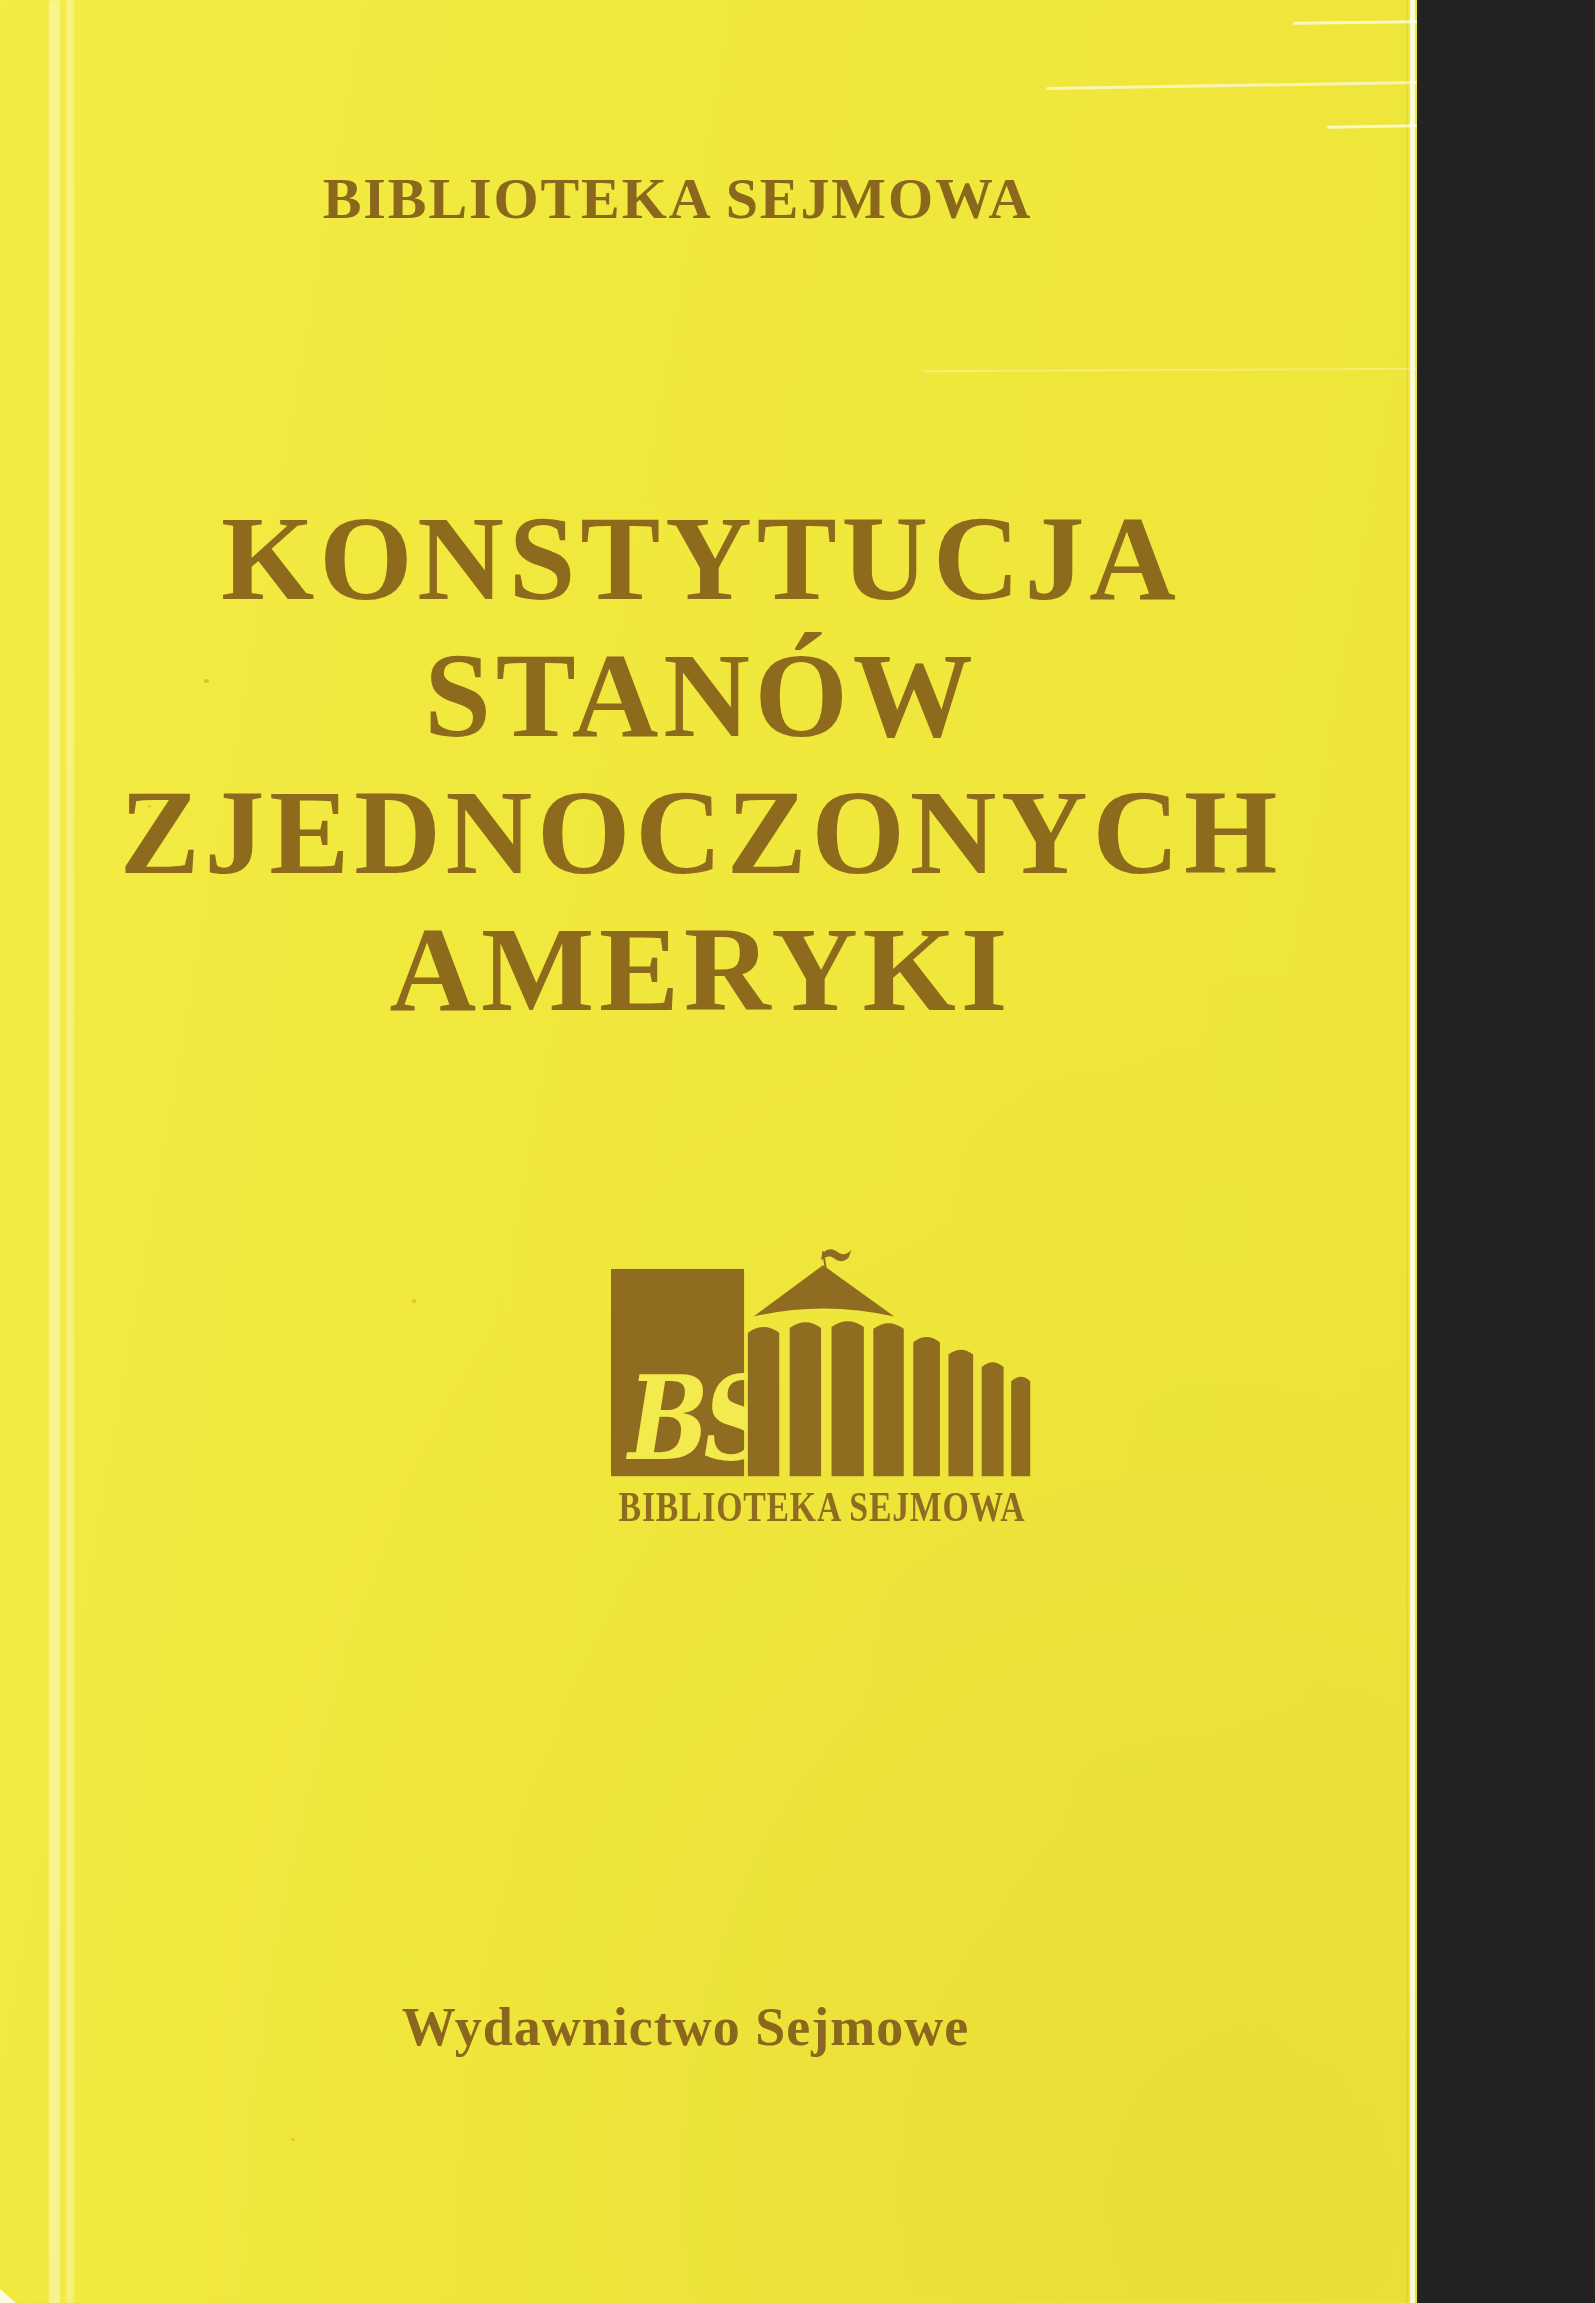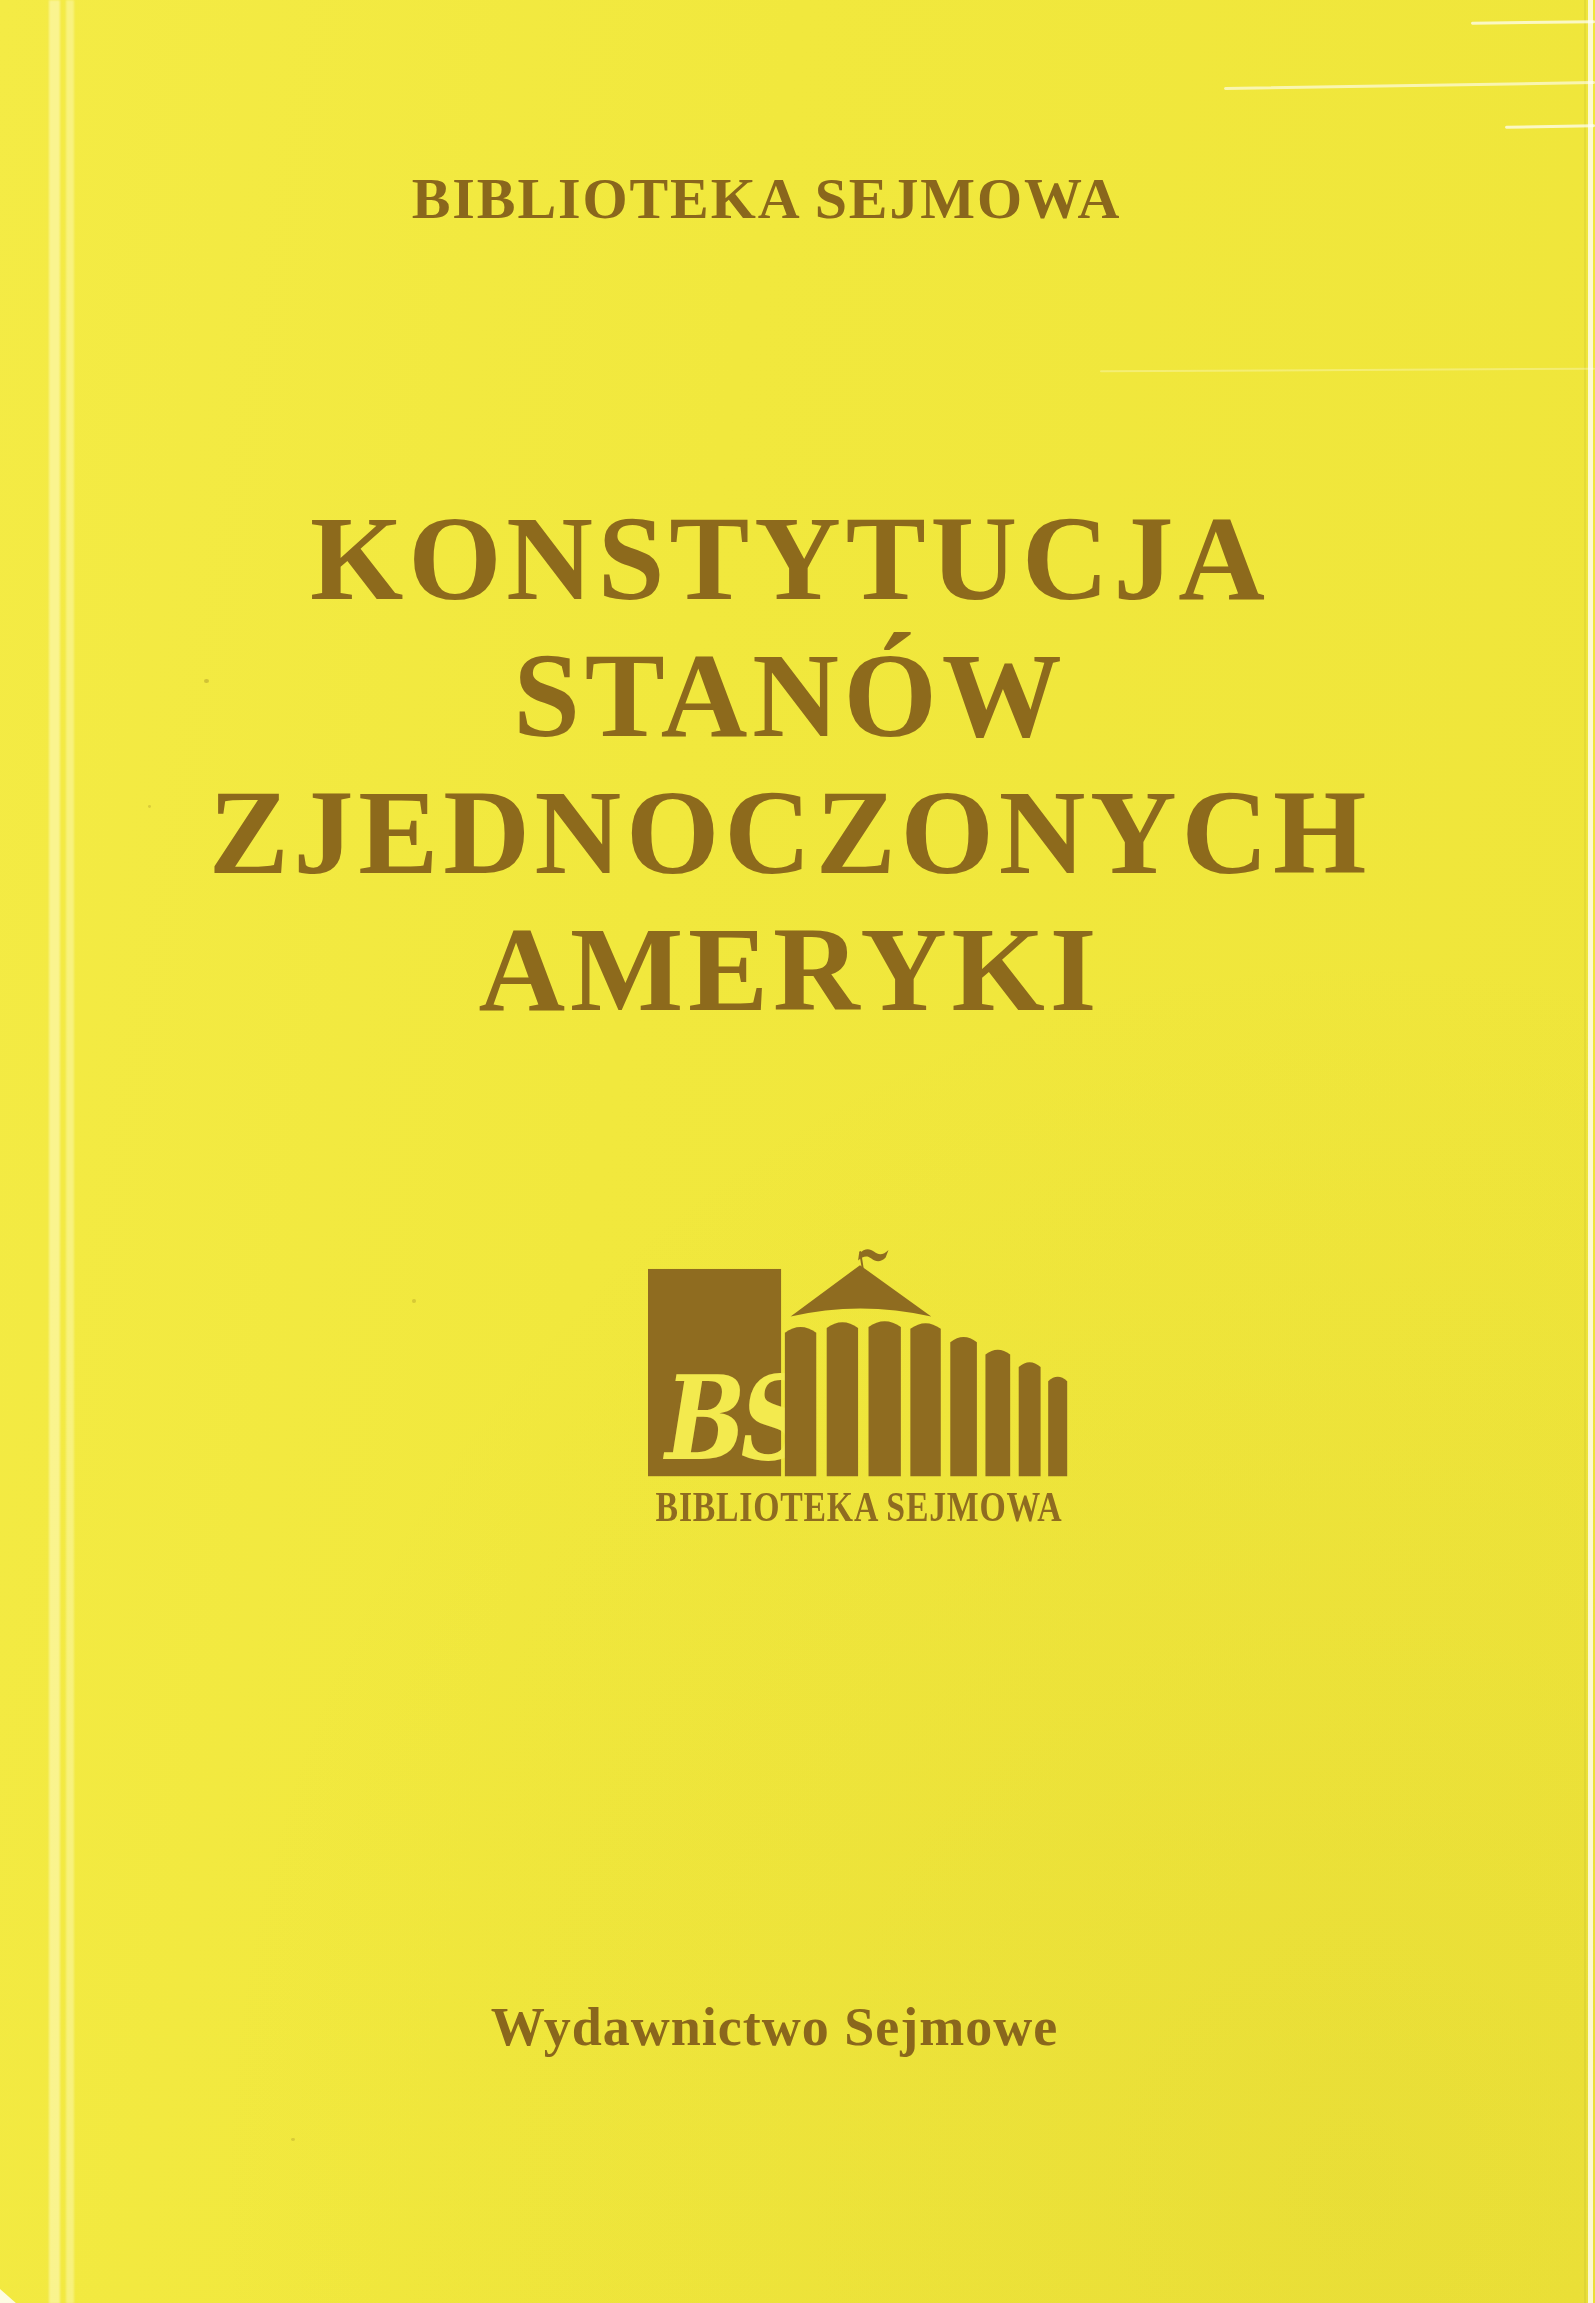--- a/index.html
+++ b/index.html
@@ -1,18 +1,18 @@
 <!DOCTYPE html>
 <html style="font-size:15px"><head>
 <meta charset="utf-8">
 <style>
   html,body{margin:0;padding:0;background:#222;}
   .cover{
     position:relative;
-    width:1595px;height:2304px;
+    width:1417px;height:2304px;
     overflow:hidden;
     font-family:"Liberation Serif", serif;
     background:
       radial-gradient(120% 90% at 85% 95%, rgba(175,155,20,0.10), rgba(0,0,0,0) 60%),
       linear-gradient(100deg, #f4eb45 0%, #f1e83d 40%, #efe53a 100%);
   }
   
   .spine-a{position:absolute;top:0;bottom:0;left:49px;width:10.5px;
            background:rgba(255,252,205,0.55);filter:blur(1.1px);}
   .spine-b{position:absolute;top:0;bottom:0;left:66px;width:7.6px;
@@ -48,21 +48,21 @@
     text-align:center;transform:translateX(-7.6px);
     font-size:120px;line-height:137px;font-weight:bold;letter-spacing:4.8px;
     color:#8d6a1c;
   }
   .publisher{
     position:absolute;left:0;right:0;top:1996px;
     text-align:center;transform:translateX(-23px);
     font-size:54px;font-weight:bold;letter-spacing:1px;
     color:#8a671c;
   }
-  .logo{position:absolute;left:648px;top:1246px;width:423px;height:295px;}
+  .logo{position:absolute;left:611px;top:1246px;width:423px;height:295px;}
   .logo svg{display:block;width:100%;height:100%;}
   .logo .ink{fill:#8f6c20;}
   .monogram{
     font-family:"DejaVu Serif", serif;
     font-style:italic;font-weight:bold;
     font-size:122px;letter-spacing:-6px;
     fill:#f3ea4e;
   }
   .logo-caption{
     font-family:"Liberation Serif", serif;

